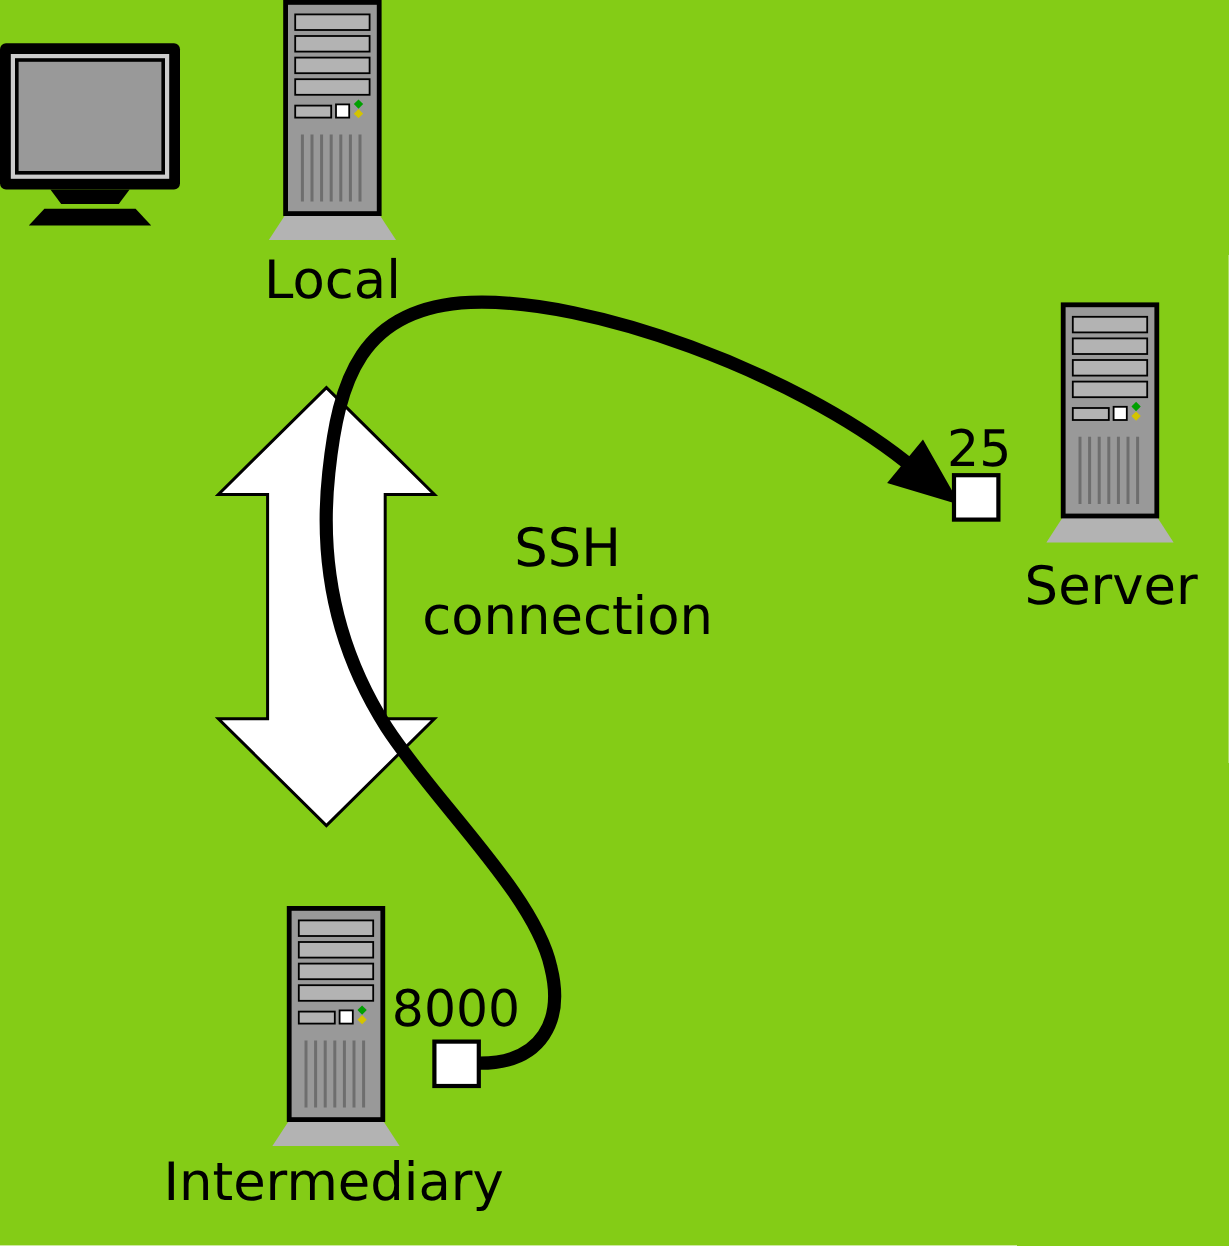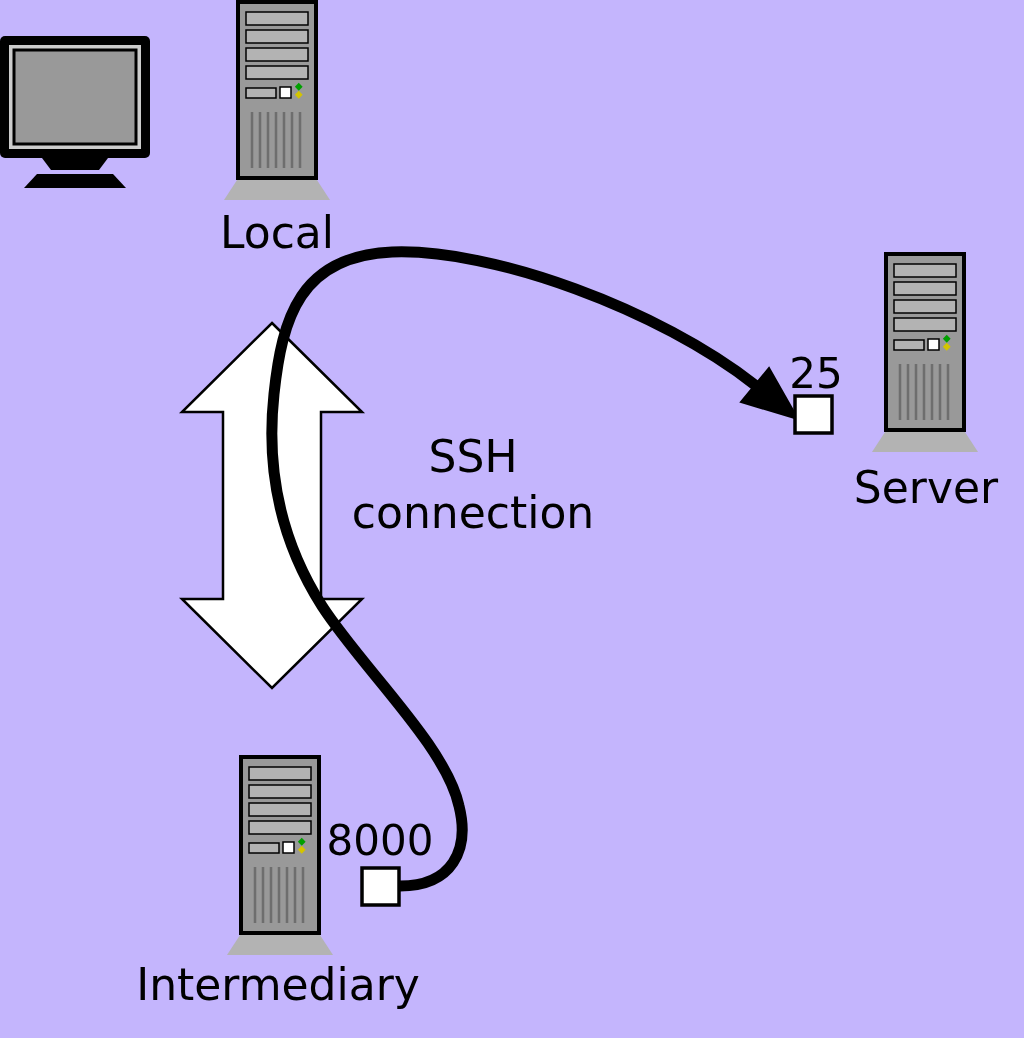--- a/index.html
+++ b/index.html
@@ -4,21 +4,21 @@
 <style>
   html, body {
     margin: 0;
     padding: 0;
     background: #ffffff;
   }
   .canvas {
     position: relative;
     width: 1024px;
     height: 1038px;
-    background: #c4b5fd;
+    background: #84cc16;
     overflow: hidden;
   }
   svg { display: block; }
   text {
     font-family: "DejaVu Sans", "Liberation Sans", sans-serif;
     fill: #000000;
   }
   .node-label { font-size: 44px; }
   .port-label { font-size: 42px; }
   .conn-label { font-size: 44px; }

